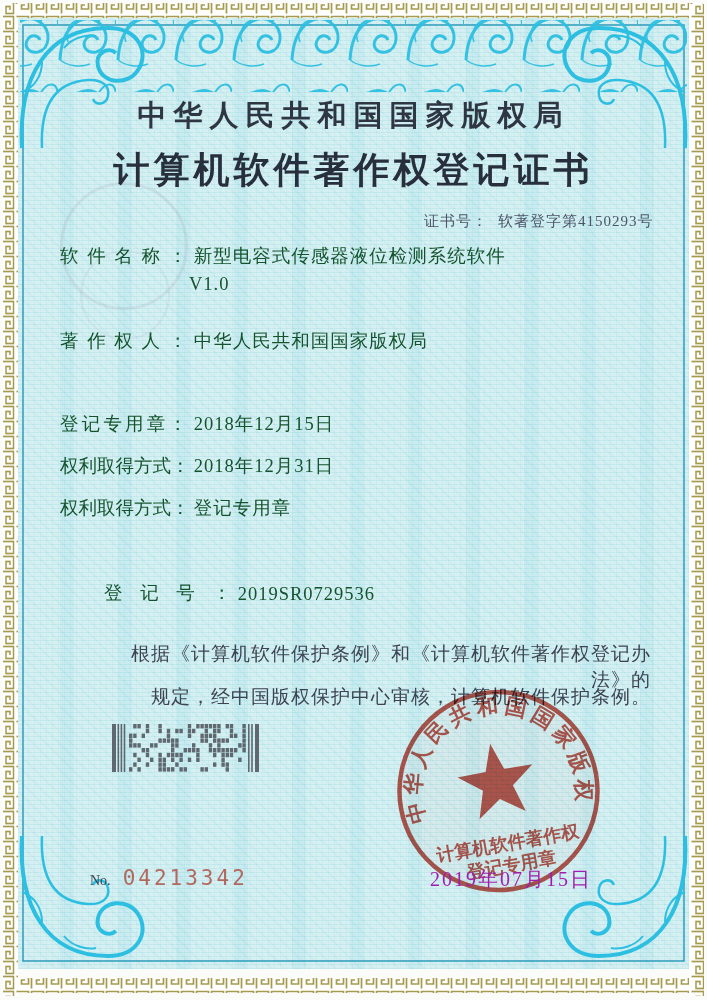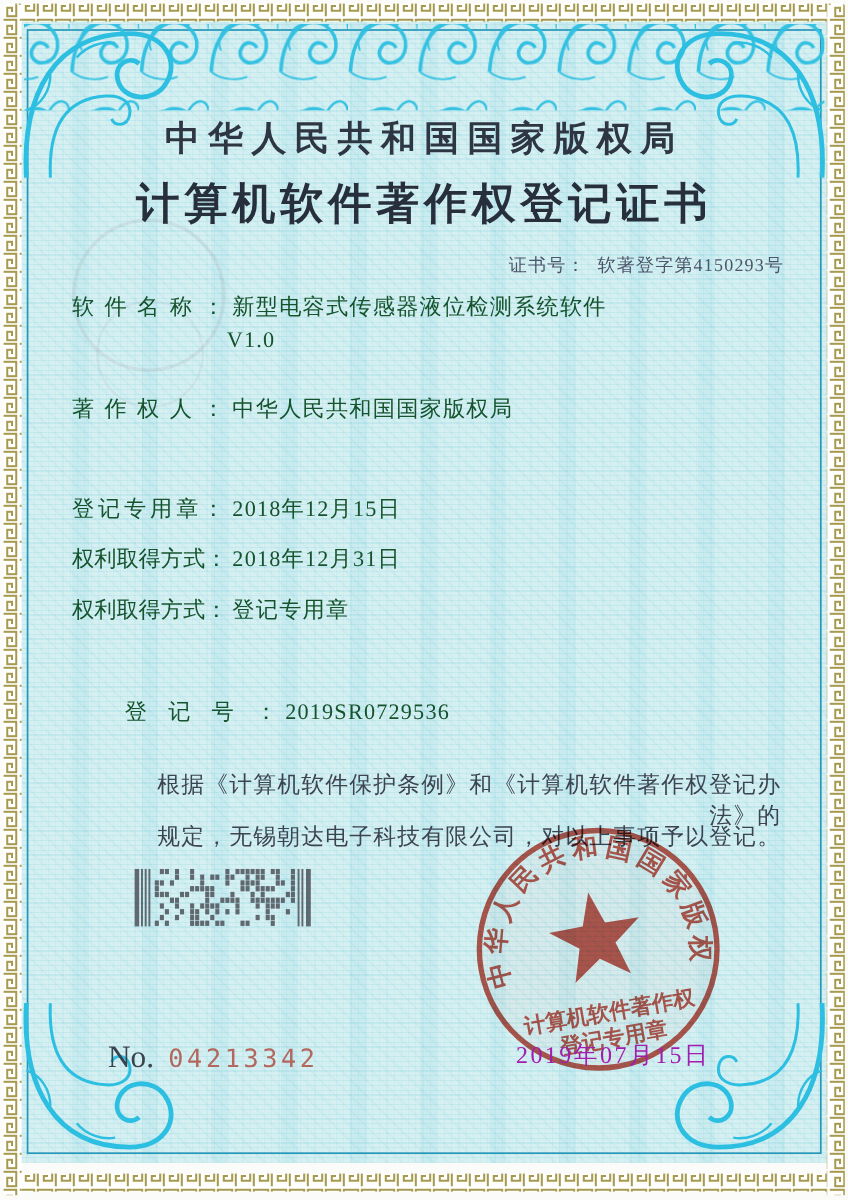--- a/index.html
+++ b/index.html
@@ -53,21 +53,21 @@
   .r6{top:580px;margin-left:44px;}
   .st{position:absolute;left:60px;right:56px;z-index:3;font-size:19px;letter-spacing:1px;color:#3c4452;text-align:right;}
   .st1{top:641px;padding-left:38px;}
   .st2{top:684px;}
   .barcode{position:absolute;left:112px;top:724px;z-index:3;opacity:.85;}
   .seal{
     position:absolute;left:385px;top:680px;width:228px;height:228px;z-index:4;
     transform:rotate(-10deg);opacity:.9;mix-blend-mode:multiply;
   }
   .serial{position:absolute;left:90px;top:866px;z-index:5;white-space:nowrap;}
-  .serial .no{font-size:26px;color:#3a4350;margin-right:12px;}
+  .serial .no{font-size:14px;color:#3a4350;margin-right:12px;}
   .serial .digits{
     font-family:"DejaVu Sans Mono","Liberation Mono",monospace;
     font-size:21px;color:#b05a4f;letter-spacing:3px;opacity:.9;margin-top:47px;
   }
   .issue-date{
     position:absolute;left:430px;top:866px;z-index:5;
     font-size:20px;letter-spacing:2px;color:#a21caf;
   }
 </style>
 </head>
@@ -156,21 +156,21 @@
     <span class="val">登记专用章</span>
   </div>
 
 
   <div class="row r6">
     <span class="lab">登记号：</span>
     <span class="val">2019SR0729536</span>
   </div>
 
   <div class="st st1">根据《计算机软件保护条例》和《计算机软件著作权登记办法》的</div>
-  <div class="st st2">规定，无锡朝达电子科技有限公司，对以上事项予以登记。</div>
+  <div class="st st2">规定，经中国版权保护中心审核，计算机软件保护条例。</div>
 
   <svg class="barcode" width="152" height="50" viewBox="0 0 152 50">
       <rect x="0" y="0" width="4" height="48" fill="#4d525a"></rect>
       <rect x="5.5" y="0" width="1.6" height="48" fill="#4d525a"></rect>
       <rect x="8.6" y="0" width="1.6" height="48" fill="#4d525a"></rect>
       <rect x="11.7" y="0" width="1.6" height="48" fill="#4d525a"></rect>
       <rect x="136" y="0" width="1.6" height="48" fill="#4d525a"></rect>
       <rect x="139.2" y="0" width="1.6" height="48" fill="#4d525a"></rect>
       <rect x="143" y="0" width="4" height="48" fill="#4d525a"></rect>
       <rect x="21.2" y="0" width="3.4" height="4.4" fill="#4d525a"></rect>

